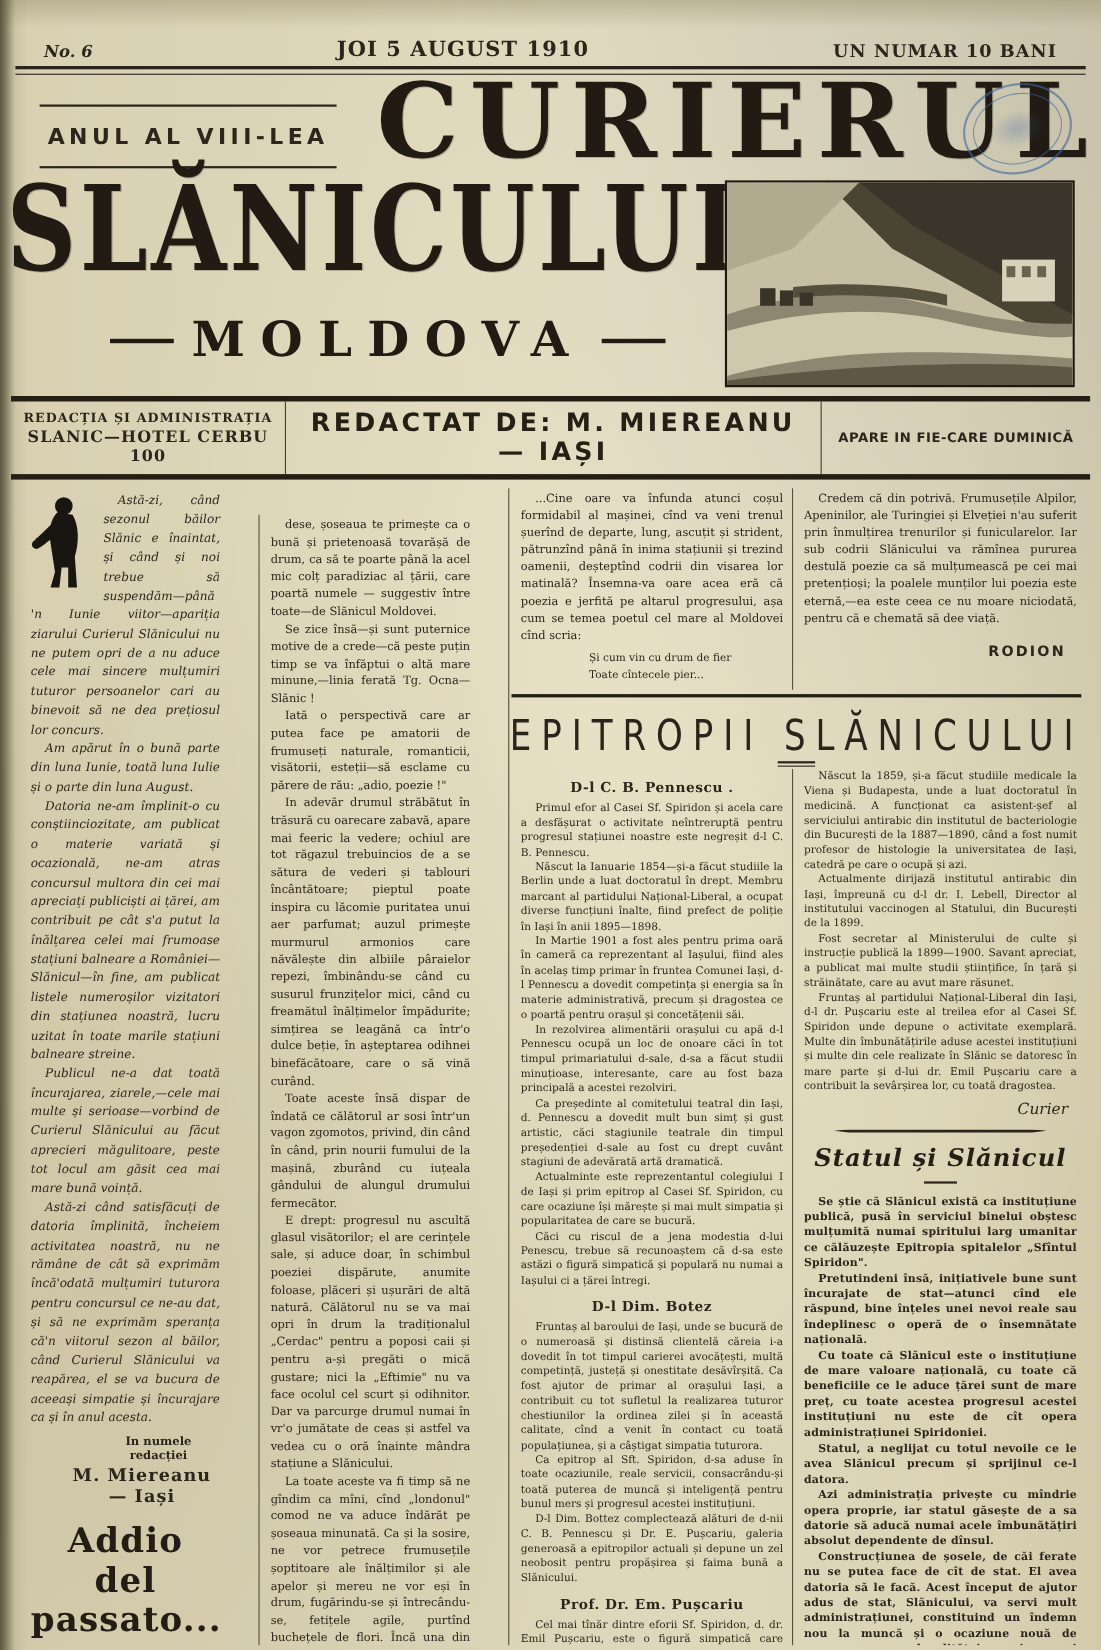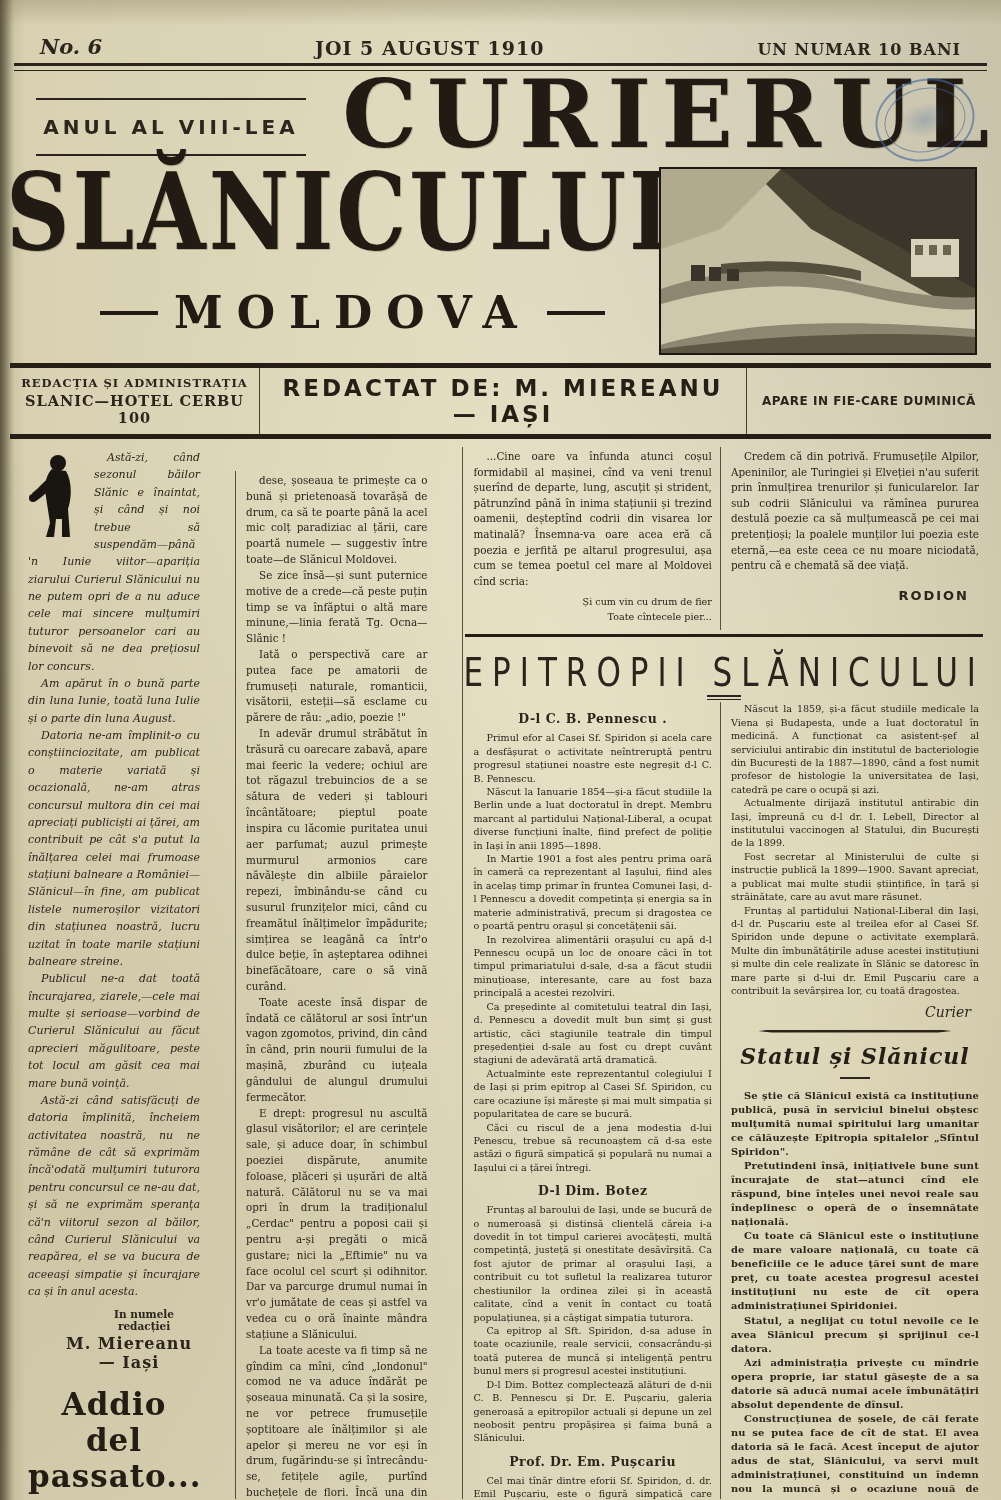--- a/index.html
+++ b/index.html
@@ -14,21 +14,21 @@
     background:
       linear-gradient(180deg, rgba(150,140,105,.45) 0, rgba(150,140,105,0) 26px),
       radial-gradient(ellipse at 88% 8%, rgba(90,110,160,0.10), transparent 38%),
       radial-gradient(ellipse at 10% 80%, rgba(110,90,50,0.10), transparent 45%),
       radial-gradient(ellipse at 60% 40%, rgba(255,250,225,0.25), transparent 60%),
       linear-gradient(90deg,#9f9679 0,#c9c1a1 10px,#d9d1b2 26px,#e0d9bd 55%,#dbd3b4 86%,#d2caab 100%);
   }
   
   .topstrip{display:flex;align-items:flex-end;justify-content:space-between;
     padding:34px 40px 4px 40px;font-weight:bold;}
-  .issue-no{font-size:21px;font-style:italic;}
+  .issue-no{font-size:15px;font-style:italic;}
   .date{font-size:19px;letter-spacing:1px;}
   .price{font-size:16px;letter-spacing:1px;}
   .dbl-rule{margin:0 14px;height:4px;border-top:3px solid #2a241c;border-bottom:1px solid #2a241c;}
   
   .masthead{position:relative;height:292px;}
   .mh-row1{display:flex;align-items:center;}
   .anul{margin:26px 0 0 36px;width:270px;text-align:center;
     border-top:2px solid #2a241c;border-bottom:2px solid #2a241c;
     padding:15px 0;font-family:"DejaVu Sans",sans-serif;font-size:20px;
     letter-spacing:4px;font-weight:bold;color:#2d261c;}
@@ -83,21 +83,21 @@
   .rh-bot p.para{font-size:9.6px;line-height:1.4;}
   .editorial p.para{font-style:italic;font-size:11px;line-height:1.58;font-weight:500;}
   .byline-intro{text-align:center;font-size:10.5px;font-weight:bold;margin:8px 0 0 60px;}
   .byline{text-align:center;font-size:16px;font-weight:bold;margin:2px 0 6px 30px;letter-spacing:1px;}
   .addio-head{text-align:center;font-size:31px;font-weight:bold;letter-spacing:1px;
     color:#231d14;margin:14px 0 2px 0;}
   .addio-dash{width:36px;margin:6px auto 10px auto;border-top:2px solid #2a241c;border-bottom:1px solid #2a241c;height:2px;}
   .float-man{float:left;width:58px;height:88px;margin:4px 8px 2px 0;}
   .float-cameo{float:left;width:104px;height:170px;margin:6px 10px 4px 0;}
   .verse{margin:6px 0 6px 62px;font-size:9.6px;line-height:1.5;}
-  .verse span{display:block;text-align:right;}
+  .verse span{display:block;}
   .sig-rodion{text-align:right;font-family:"DejaVu Sans",sans-serif;font-weight:bold;
     font-size:13px;letter-spacing:2px;margin:14px 10px 6px 0;}
   .sec-head{text-align:center;font-weight:bold;font-size:12.5px;margin:9px 0 5px 0;letter-spacing:.5px;}
   .sig-curier{text-align:right;font-style:italic;font-size:14px;margin:6px 8px 2px 0;}
   .taper{height:3px;background:#2a241c;width:78%;margin:10px auto;
     clip-path:polygon(0 50%,7% 0,93% 0,100% 50%,93% 100%,7% 100%);}
   .statul-head{text-align:center;font-size:22px;font-weight:bold;letter-spacing:1px;
     color:#241e15;margin:6px 0 0 0;font-style:italic;}
   .statul-dash{width:30px;margin:8px auto 10px auto;border-top:2px solid #2a241c;height:0;}
   .statul p.para{font-weight:bold;font-size:9.9px;line-height:1.42;letter-spacing:.2px;}

